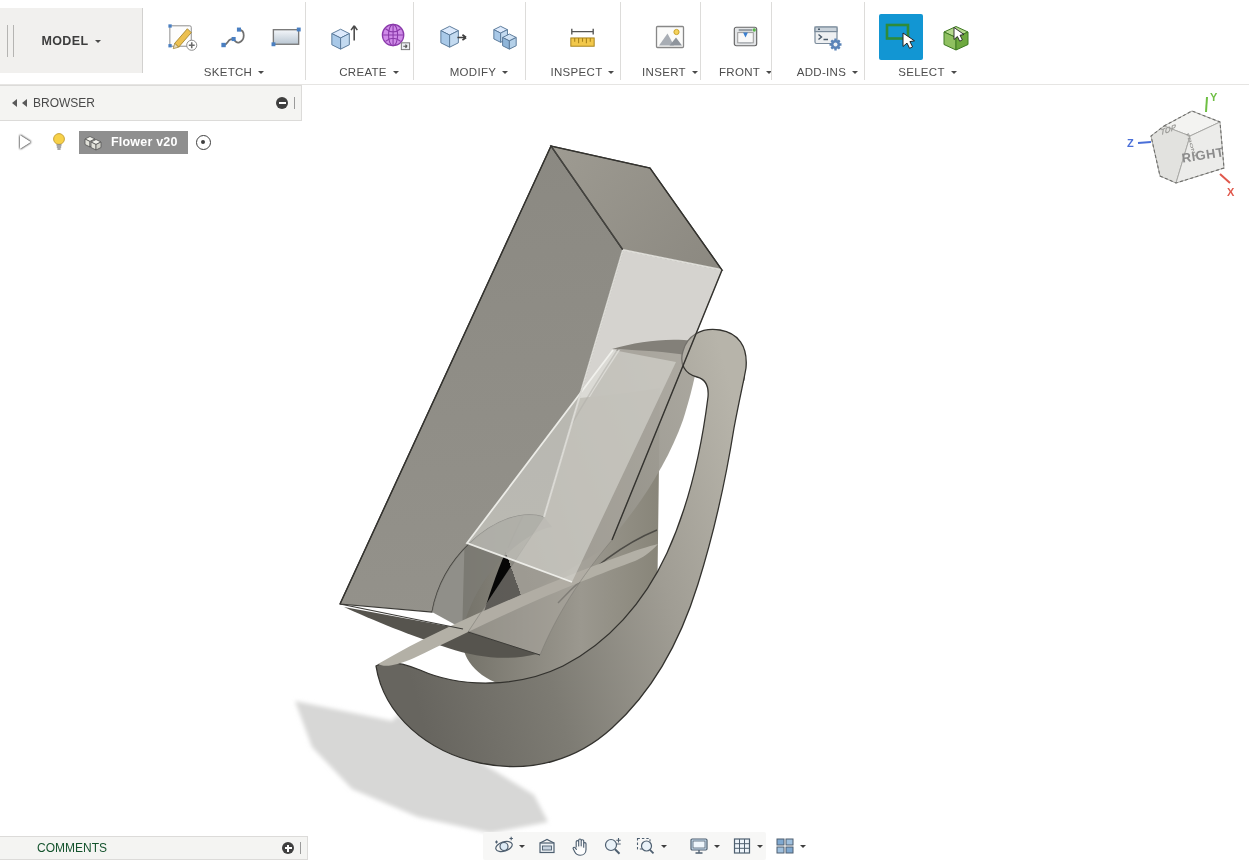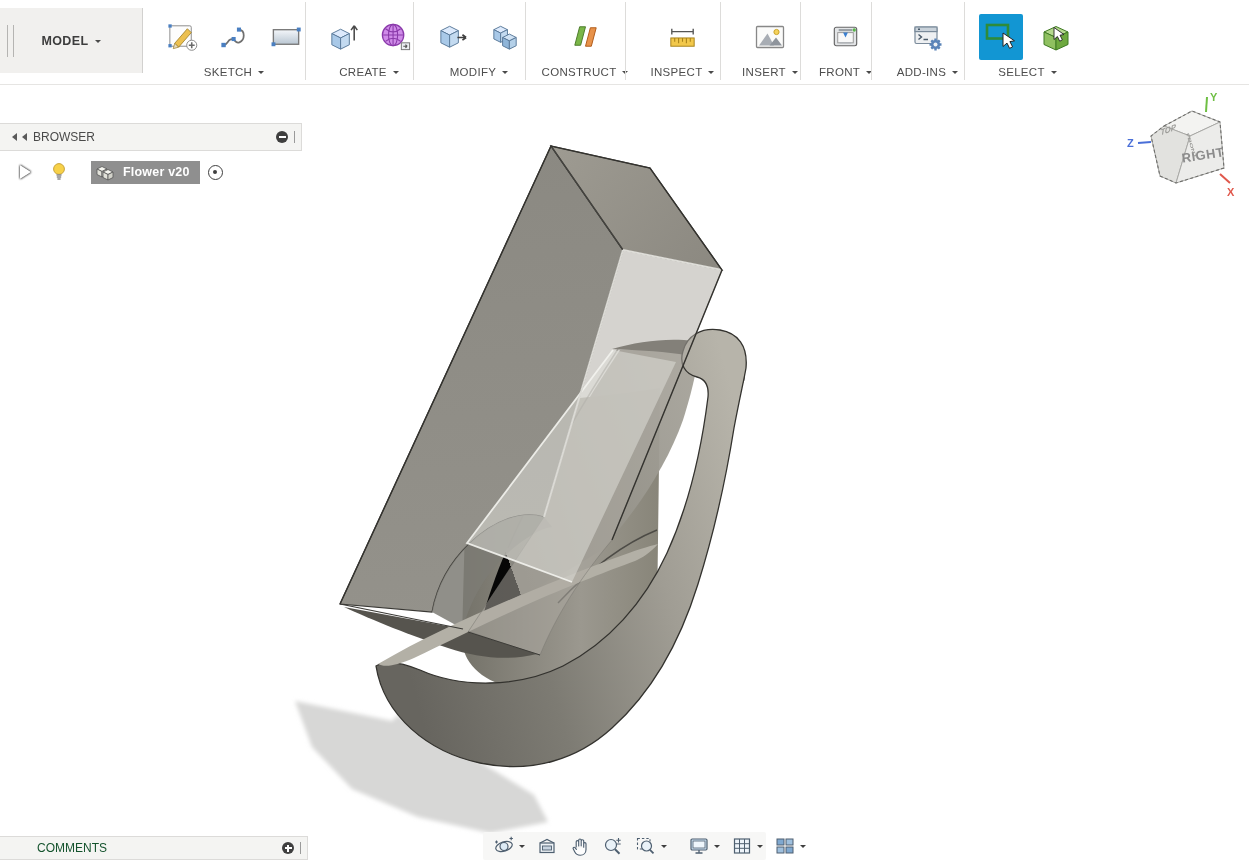--- a/index.html
+++ b/index.html
@@ -24,37 +24,37 @@
             border-left:1px solid #dddcda; }
   .icon-row { flex:1; display:flex; align-items:center; justify-content:center; gap:12px; }
   .tool-btn { width:40px; height:44px; display:flex; align-items:center; justify-content:center;
               cursor:pointer; border-radius:2px; }
   .tool-btn.active-blue { background:#1296d3; width:44px; height:46px; }
   .grp-label { font-size:11.5px; color:#4d4d4d; letter-spacing:.3px; white-space:nowrap;
                display:flex; align-items:center; cursor:pointer; }
 
   
   .browser { position:absolute; top:85px; left:0; width:302px; }
-  .panel-header { height:28px; background:#f4f4f2; border:1px solid #dcdbd9; border-left:none;
-                  display:flex; align-items:center; font-size:12px; color:#4a4a4a;margin-top:38px; }
+  .panel-header { height:36px; background:#f4f4f2; border:1px solid #dcdbd9; border-left:none;
+                  display:flex; align-items:center; font-size:12px; color:#4a4a4a; }
   .collapse-ic { margin:0 6px 0 8px; display:flex; gap:1px; cursor:pointer; }
   .collapse-ic i { width:0; height:0; border:4px solid transparent; border-right:5px solid #5a5a5a; display:block; }
   .minus-circle { margin-left:auto; width:12px; height:12px; border-radius:50%; background:#3f3f3f;
                   position:relative; cursor:pointer; }
   .minus-circle::after { content:""; position:absolute; left:2.5px; top:5px; width:7px; height:2px; background:#fff; }
   .plus-circle { margin-left:auto; width:12px; height:12px; border-radius:50%; background:#3f3f3f;
                  position:relative; cursor:pointer; }
   .plus-circle::before { content:""; position:absolute; left:2.5px; top:5px; width:7px; height:2px; background:#fff; }
   .plus-circle::after  { content:""; position:absolute; left:5px; top:2.5px; width:2px; height:7px; background:#fff; }
   .panel-grip { width:3px; height:12px; border-left:1.5px solid #9a9a9a; margin:0 4px 0 6px; }
   .browser-row { display:flex; align-items:center; margin-top:8px; height:26px; }
   .expand-arrow { margin-left:20px; width:0; height:0; border:7px solid transparent;
                   border-left:11px solid #fff; position:relative; cursor:pointer;
                   filter:drop-shadow(0 0 1px #444) drop-shadow(0 0 0.5px #444); }
-  .row-sel { margin-left:24px; display:flex; align-items:center; background:#8f8f8f;
+  .row-sel { margin-left:12px; display:flex; align-items:center; background:#8f8f8f;
              height:23px; padding:0 10px 0 4px; cursor:pointer; }
   .row-sel .name { color:#fff; font-weight:bold; font-size:12.5px; margin-left:8px; letter-spacing:.2px; }
   .radio-ic { margin-left:8px; width:15px; height:15px; border:1.6px solid #3f3f3f; border-radius:50%;
               position:relative; cursor:pointer; }
   .radio-ic::after { content:""; position:absolute; left:4px; top:4px; width:4px; height:4px;
                      border-radius:50%; background:#3f3f3f; }
   .bulb { margin-left:13px; cursor:pointer; }
 
   
   .comments { position:absolute; left:0; bottom:0; width:308px; height:24px; background:#f4f4f2;
@@ -273,34 +273,20 @@
           </svg>
         </div>
       </div>
       <div class="grp-label">
         <span>MODIFY</span>
           <span class="caret"></span>
       </div>
     </div>
 
 
-    <div class="rgroup" style="width:100px">
-      <div class="icon-row">
-        <div class="tool-btn">
-          <svg width="35" height="35" viewBox="0 0 36 36">
-            <polygon points="7,27 12,8 18,8 13,27" fill="#7ab648" stroke="#4a7a28"></polygon>
-            <polygon points="18,28 23,9 29,9 24,28" fill="#e8924a" stroke="#b05a18"></polygon>
-          </svg>
-        </div>
-      </div>
-      <div class="grp-label">
-        <span>CONSTRUCT</span>
-          <span class="caret"></span>
-      </div>
-    </div>
 
     <div class="rgroup" style="width:95px">
       <div class="icon-row">
         <div class="tool-btn">
           <svg width="35" height="35" viewBox="0 0 36 36">
             <path d="M7 13 h22 M7 10 v6 M29 10 v6" stroke="#555" stroke-width="1.4" fill="none"></path>
             <rect x="6" y="19.5" width="24" height="8.5" fill="#f2c84b" stroke="#a8821a"></rect>
             <path d="M10 19.5 v4 M14 19.5 v5.5 M18 19.5 v4 M22 19.5 v5.5 M26 19.5 v4" stroke="#a8821a" stroke-width="1.1"></path>
           </svg>
         </div>

